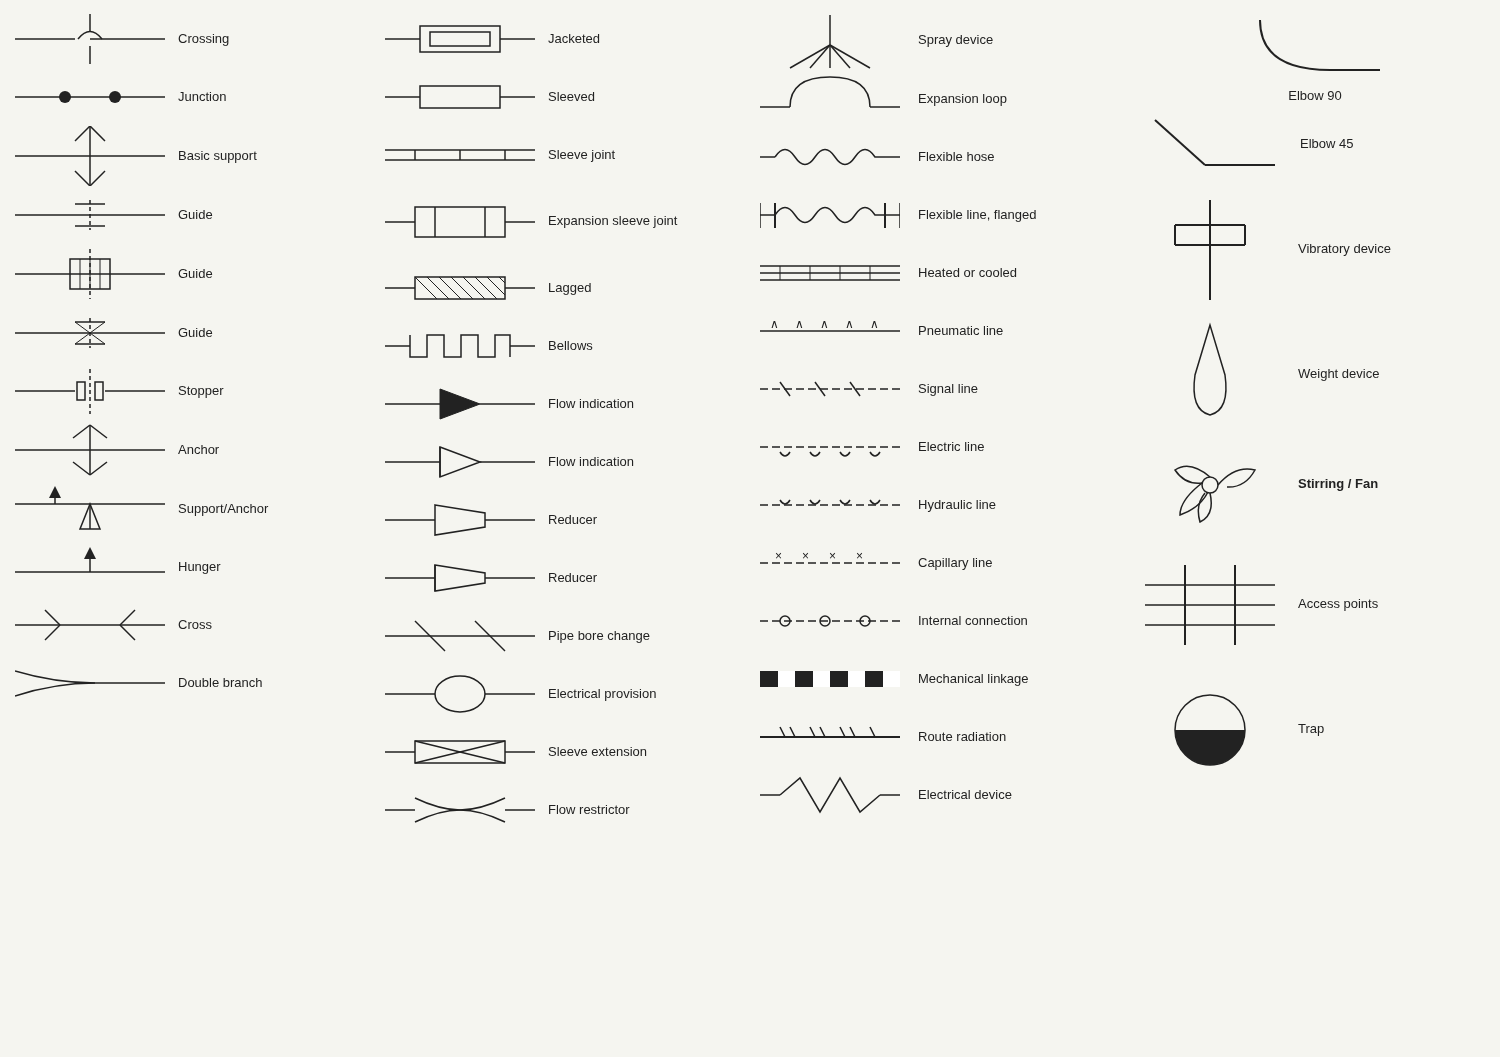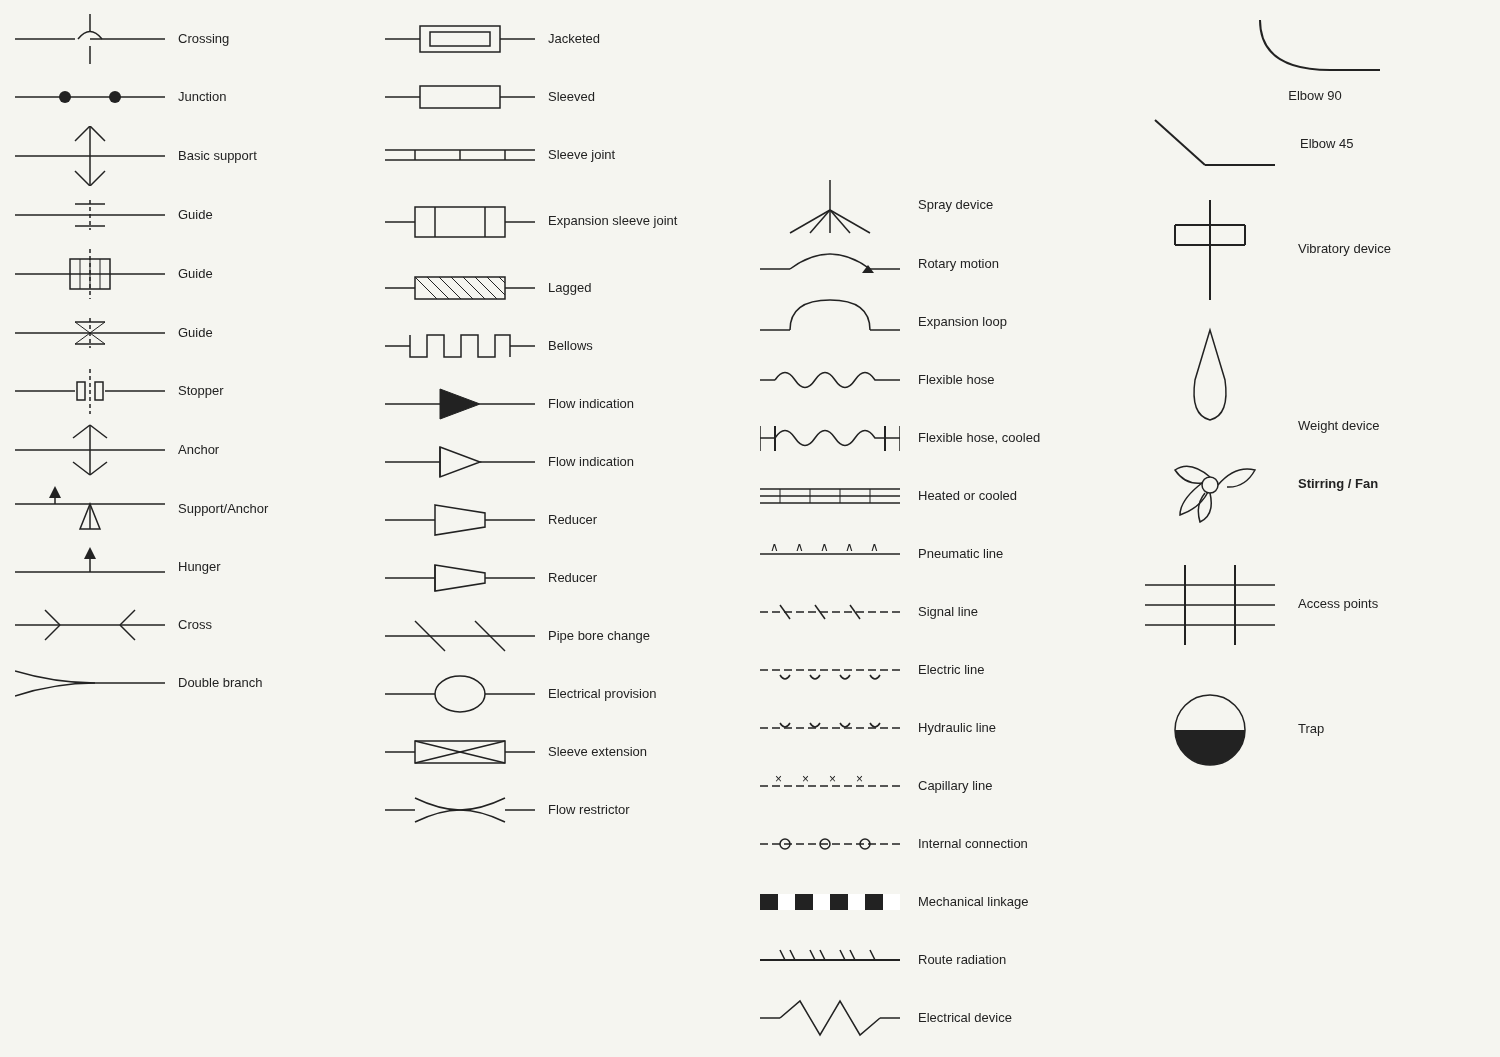--- a/index.html
+++ b/index.html
@@ -19,21 +19,21 @@
       flex-direction: row;
       padding: 10px 0;
     }
     .column {
       display: flex;
       flex-direction: column;
       gap: 0px;
     }
     .col1 { width: 370px; padding-left: 10px; text-align: right; }
     .col2 { width: 370px; padding-left: 10px; }
-    .col3 { width: 380px; padding-left: 10px; justify-content: flex-end; }
+    .col3 { width: 380px; padding-left: 10px; }
     .col4 { width: 380px; padding-left: 10px; }
 
     .item {
       display: flex;
       flex-direction: row;
       align-items: center;
       min-height: 58px;
       gap: 8px;
     }
     .item-tall {
@@ -408,31 +408,20 @@
           <line x1="70" y1="35" x2="30" y2="58" stroke="#222" stroke-width="1.5"></line>
           <line x1="70" y1="35" x2="50" y2="58" stroke="#222" stroke-width="1.5"></line>
           <line x1="70" y1="35" x2="70" y2="58" stroke="#222" stroke-width="1.5"></line>
           <line x1="70" y1="35" x2="90" y2="58" stroke="#222" stroke-width="1.5"></line>
           <line x1="70" y1="35" x2="110" y2="58" stroke="#222" stroke-width="1.5"></line>
         </svg>
       </div>
       <span class="label">Spray device</span>
     </div>
 
-    <div class="item">
-      <div class="symbol-box">
-        <svg width="140" height="50" viewBox="0 0 140 50">
-          <line x1="0" y1="30" x2="30" y2="30" stroke="#222" stroke-width="1.5"></line>
-          <line x1="110" y1="30" x2="140" y2="30" stroke="#222" stroke-width="1.5"></line>
-          <path d="M30,30 Q70,0 110,30" stroke="#222" stroke-width="1.5" fill="none"></path>
-          <polygon points="108,26 114,34 102,34" fill="#222"></polygon>
-        </svg>
-      </div>
-      <span class="label">Rotary motion</span>
-    </div>
 
     <div class="item">
       <div class="symbol-box">
         <svg width="140" height="55" viewBox="0 0 140 55">
           <line x1="0" y1="35" x2="30" y2="35" stroke="#222" stroke-width="1.5"></line>
           <line x1="110" y1="35" x2="140" y2="35" stroke="#222" stroke-width="1.5"></line>
           <path d="M30,35 Q30,5 70,5 Q110,5 110,35" stroke="#222" stroke-width="1.5" fill="none"></path>
         </svg>
       </div>
       <span class="label">Expansion loop</span>
@@ -454,21 +443,21 @@
         <svg width="140" height="55" viewBox="0 0 140 55">
           <line x1="0" y1="27" x2="15" y2="27" stroke="#222" stroke-width="1.5"></line>
           <line x1="125" y1="27" x2="140" y2="27" stroke="#222" stroke-width="1.5"></line>
           <line x1="15" y1="15" x2="15" y2="40" stroke="#222" stroke-width="2"></line>
           <line x1="125" y1="15" x2="125" y2="40" stroke="#222" stroke-width="2"></line>
           <path d="M15,27 Q25,12 35,27 Q45,42 55,27 Q65,12 75,27 Q85,42 95,27 Q105,12 115,27 Q120,27 125,27" stroke="#222" stroke-width="1.5" fill="none"></path>
           <line x1="0" y1="15" x2="0" y2="40" stroke="#222" stroke-width="1.5"></line>
           <line x1="140" y1="15" x2="140" y2="40" stroke="#222" stroke-width="1.5"></line>
         </svg>
       </div>
-      <span class="label">Flexible hose, cooled</span>
+      <span class="label">Flexible line, flanged</span>
     </div>
 
     <div class="item">
       <div class="symbol-box">
         <svg width="140" height="50" viewBox="0 0 140 50">
           <line x1="0" y1="18" x2="140" y2="18" stroke="#222" stroke-width="1.5"></line>
           <line x1="0" y1="25" x2="140" y2="25" stroke="#222" stroke-width="1.5"></line>
           <line x1="0" y1="32" x2="140" y2="32" stroke="#222" stroke-width="1.5"></line>
 
           <line x1="20" y1="18" x2="20" y2="32" stroke="#222" stroke-width="1"></line>
@@ -631,21 +620,21 @@
           <line x1="65" y1="5" x2="65" y2="105" stroke="#222" stroke-width="2"></line>
           <line x1="30" y1="30" x2="100" y2="30" stroke="#222" stroke-width="2"></line>
           <line x1="30" y1="50" x2="100" y2="50" stroke="#222" stroke-width="2"></line>
           <line x1="30" y1="30" x2="30" y2="50" stroke="#222" stroke-width="2"></line>
           <line x1="100" y1="30" x2="100" y2="50" stroke="#222" stroke-width="2"></line>
         </svg>
       </div>
       <span class="label">Vibratory device</span>
     </div>
 
-    <div class="item" style="min-height:120px;align-items:flex-end;">
+    <div class="item" style="min-height:120px;">
       <div class="symbol-box">
         <svg width="130" height="110" viewBox="0 0 130 110">
 
           <path d="M65,5 L50,55 Q45,90 65,95 Q85,90 80,55 Z" stroke="#222" stroke-width="1.5" fill="none"></path>
         </svg>
       </div>
       <span class="label">Weight device</span>
     </div>
 
     <div class="item" style="min-height:100px;font-weight:bold;">

